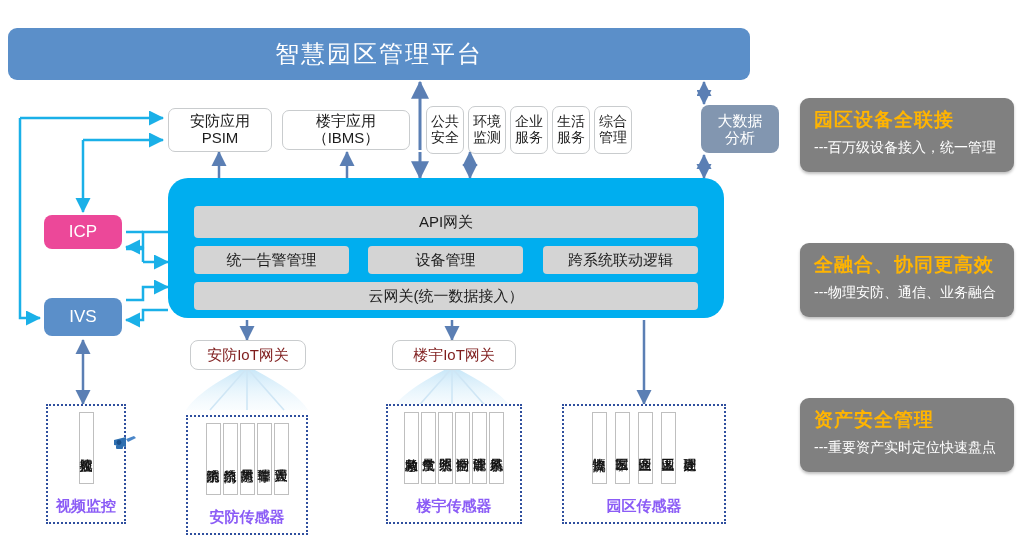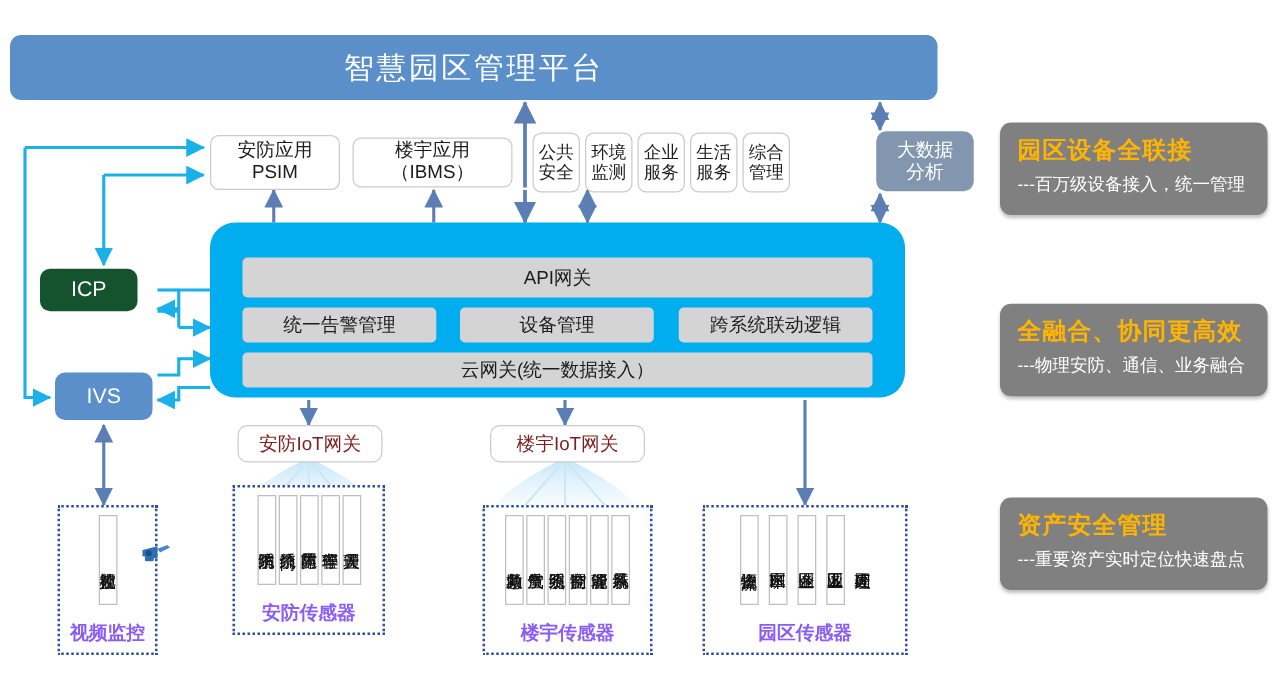--- a/index.html
+++ b/index.html
@@ -28,21 +28,21 @@
   .iot{position:absolute;left:168px;top:178px;width:556px;height:140px;
     background:#00aeef;border-radius:20px;}
   .iot-title{position:absolute;left:0;top:6px;width:100%;text-align:center;
     color:#ffffff;font-size:15px;}
   .gbox{position:absolute;background:#d4d4d4;border-radius:4px;
     display:flex;align-items:center;justify-content:center;color:#1c1c1c;font-size:15px;}
 
   
   .lbox{position:absolute;border-radius:8px;display:flex;align-items:center;justify-content:center;
     color:#ffffff;font-size:17px;}
-  .icp{left:32px;top:215px;width:78px;height:34px;background:#14532d;}
+  .icp{left:44px;top:215px;width:78px;height:34px;background:#ec4899;}
   .ivs{left:44px;top:298px;width:78px;height:38px;background:#5b8fc9;}
 
   
   .gw{position:absolute;background:#ffffff;border:1px solid #c9ccce;border-radius:8px;
     display:flex;align-items:center;justify-content:center;font-size:15px;color:#7f1d1d;}
 
   
   .grp{position:absolute;border:2px dotted #2f4f9e;box-sizing:border-box;background:#ffffff;}
   .grp .items{position:absolute;left:0;top:6px;width:100%;height:74px;
     display:flex;justify-content:center;align-items:flex-start;gap:2px;}
@@ -171,21 +171,21 @@
     </div>
     <svg class="cam" viewBox="0 0 26 18">
       <path d="M2,6 L14,3 L14,13 L2,11 Z" fill="#2f6fb0"></path>
       <path d="M14,5 L22,2 L24,4 L16,8 Z" fill="#4a86c8"></path>
       <circle cx="7" cy="8.5" r="2.4" fill="#1a4f8a"></circle>
       <rect x="4" y="11" width="7" height="4" rx="1" fill="#2f6fb0"></rect>
     </svg>
     <div class="cap">视频监控</div>
   </div>
 
-  <div class="grp" style="left:186px;top:388px;width:122px;height:120px;">
+  <div class="grp" style="left:186px;top:415px;width:122px;height:120px;">
     <div class="items">
       <div class="vcell">消防系统</div>
       <div class="vcell">门禁系统</div>
       <div class="vcell">周界防范</div>
       <div class="vcell">停车管理</div>
       <div class="vcell">人员管理</div>
     </div>
     <div class="cap">安防传感器</div>
   </div>
 

